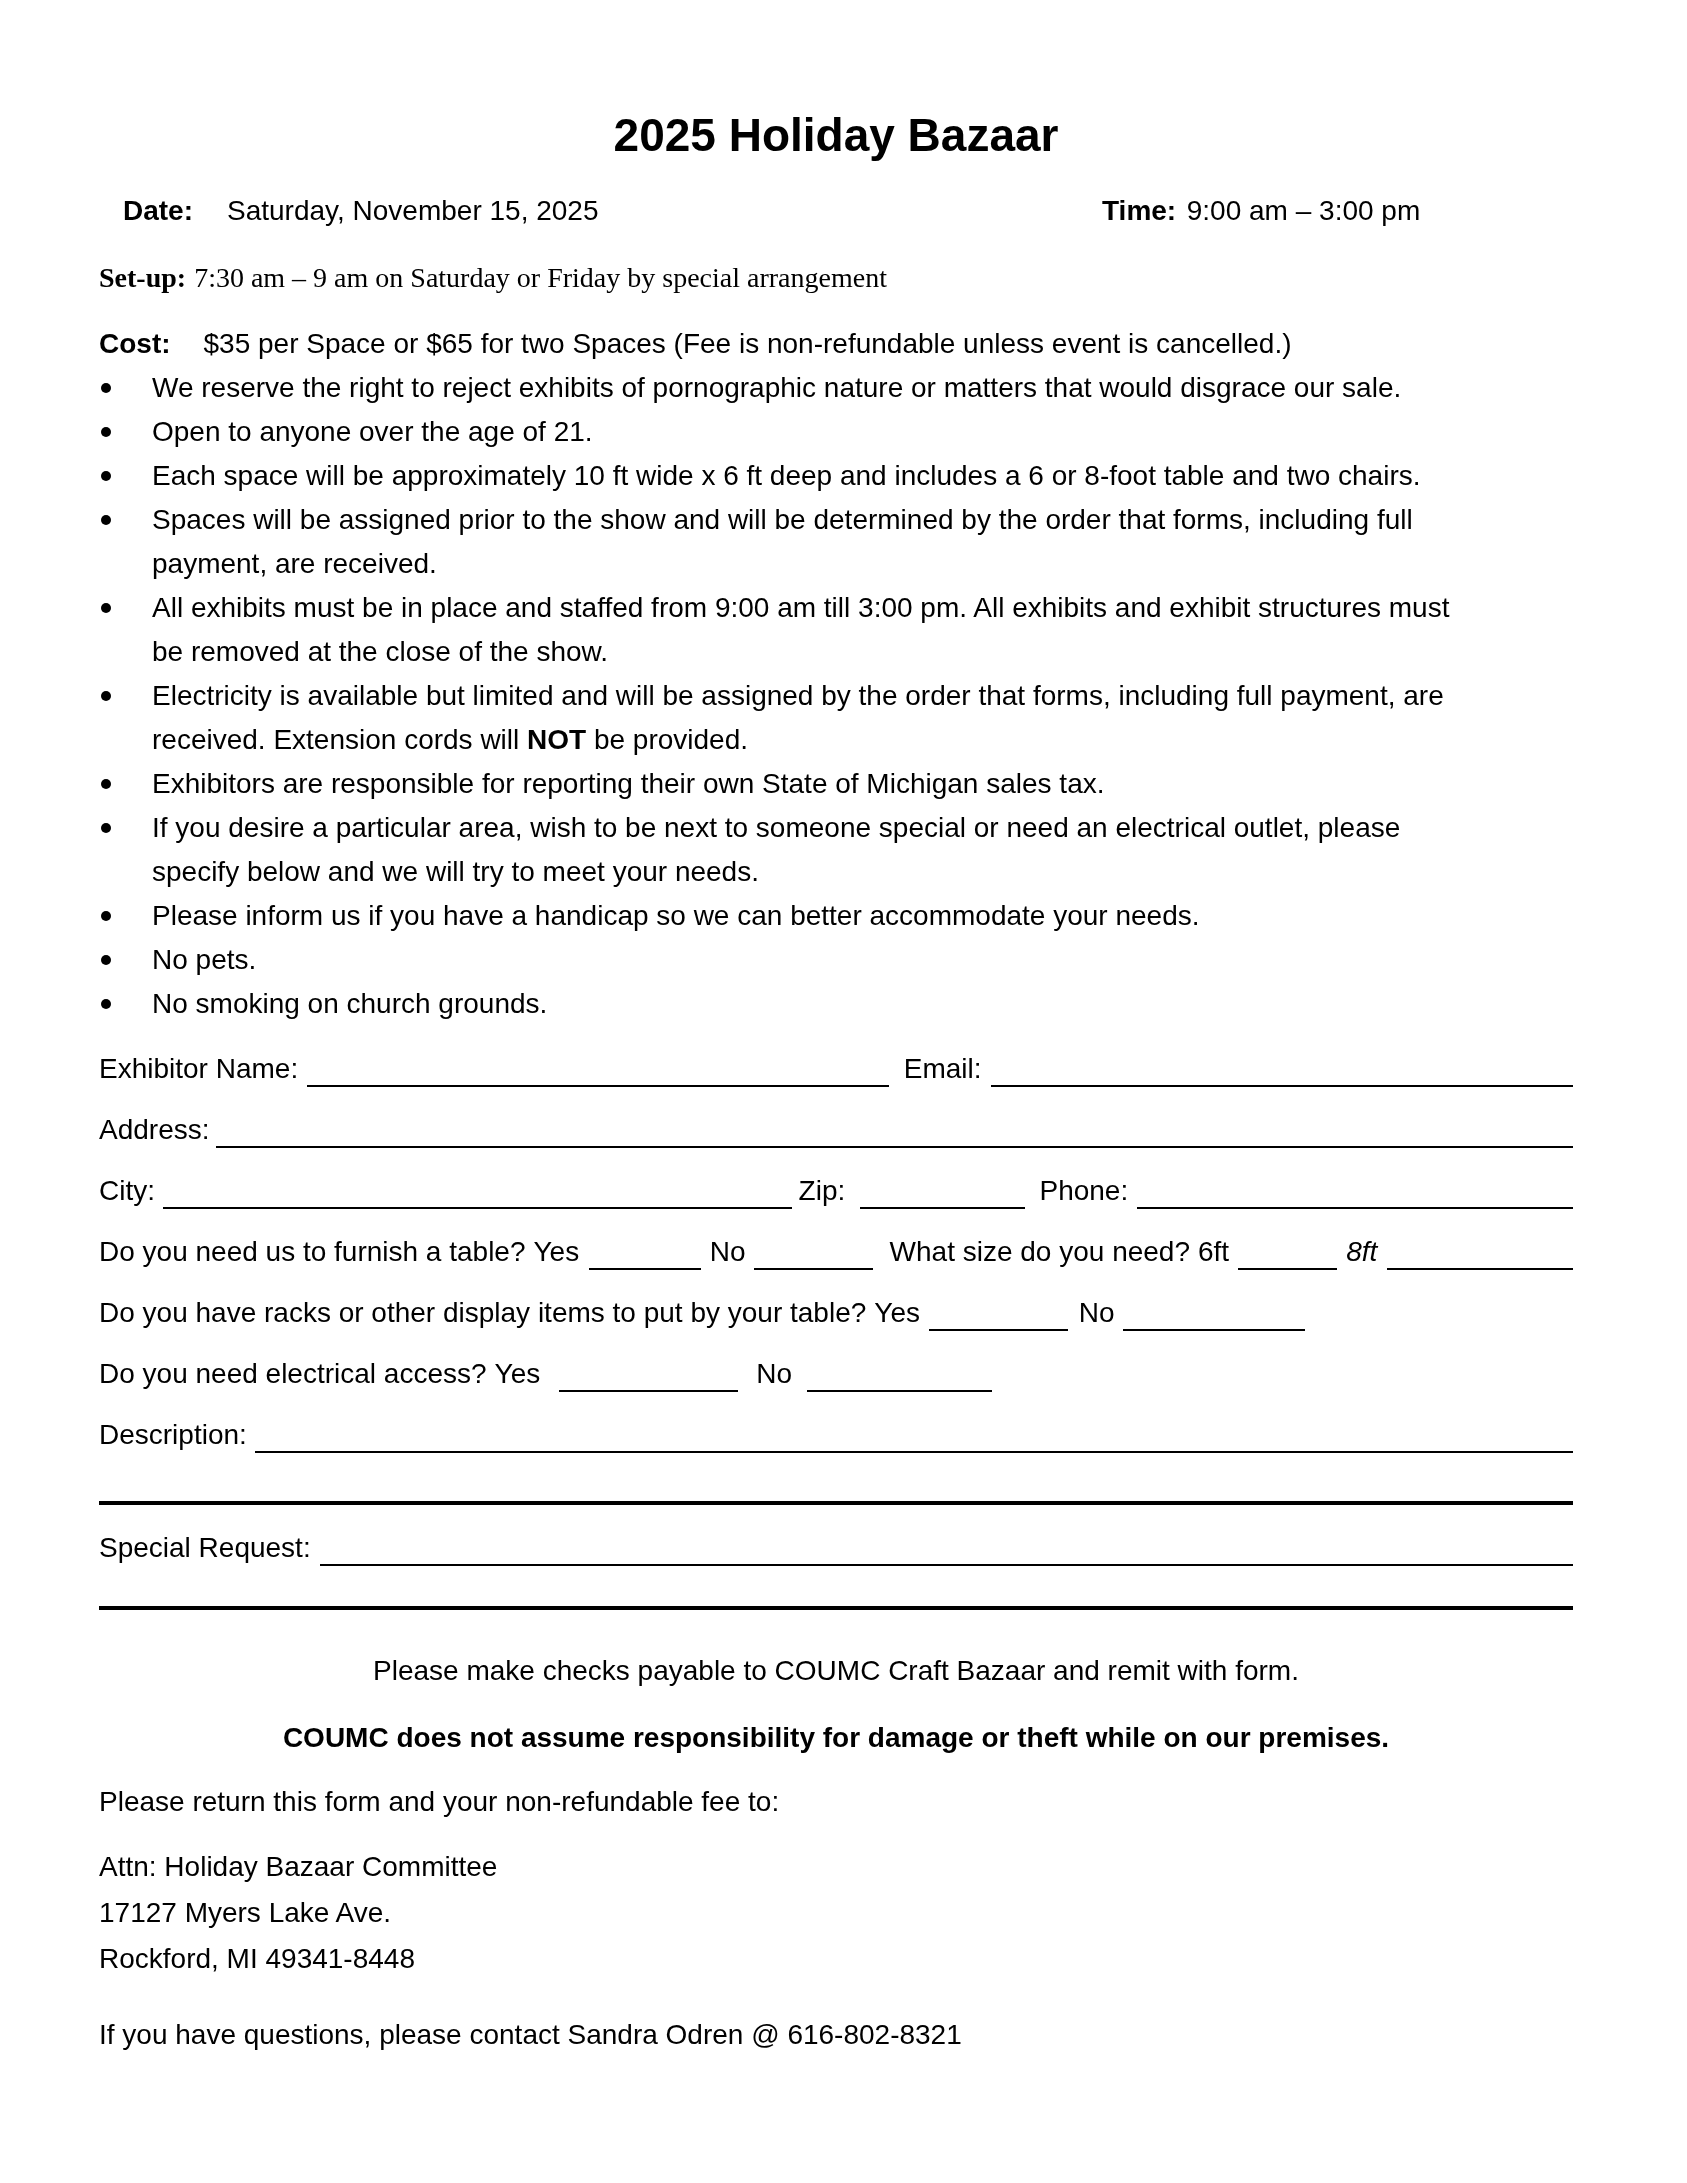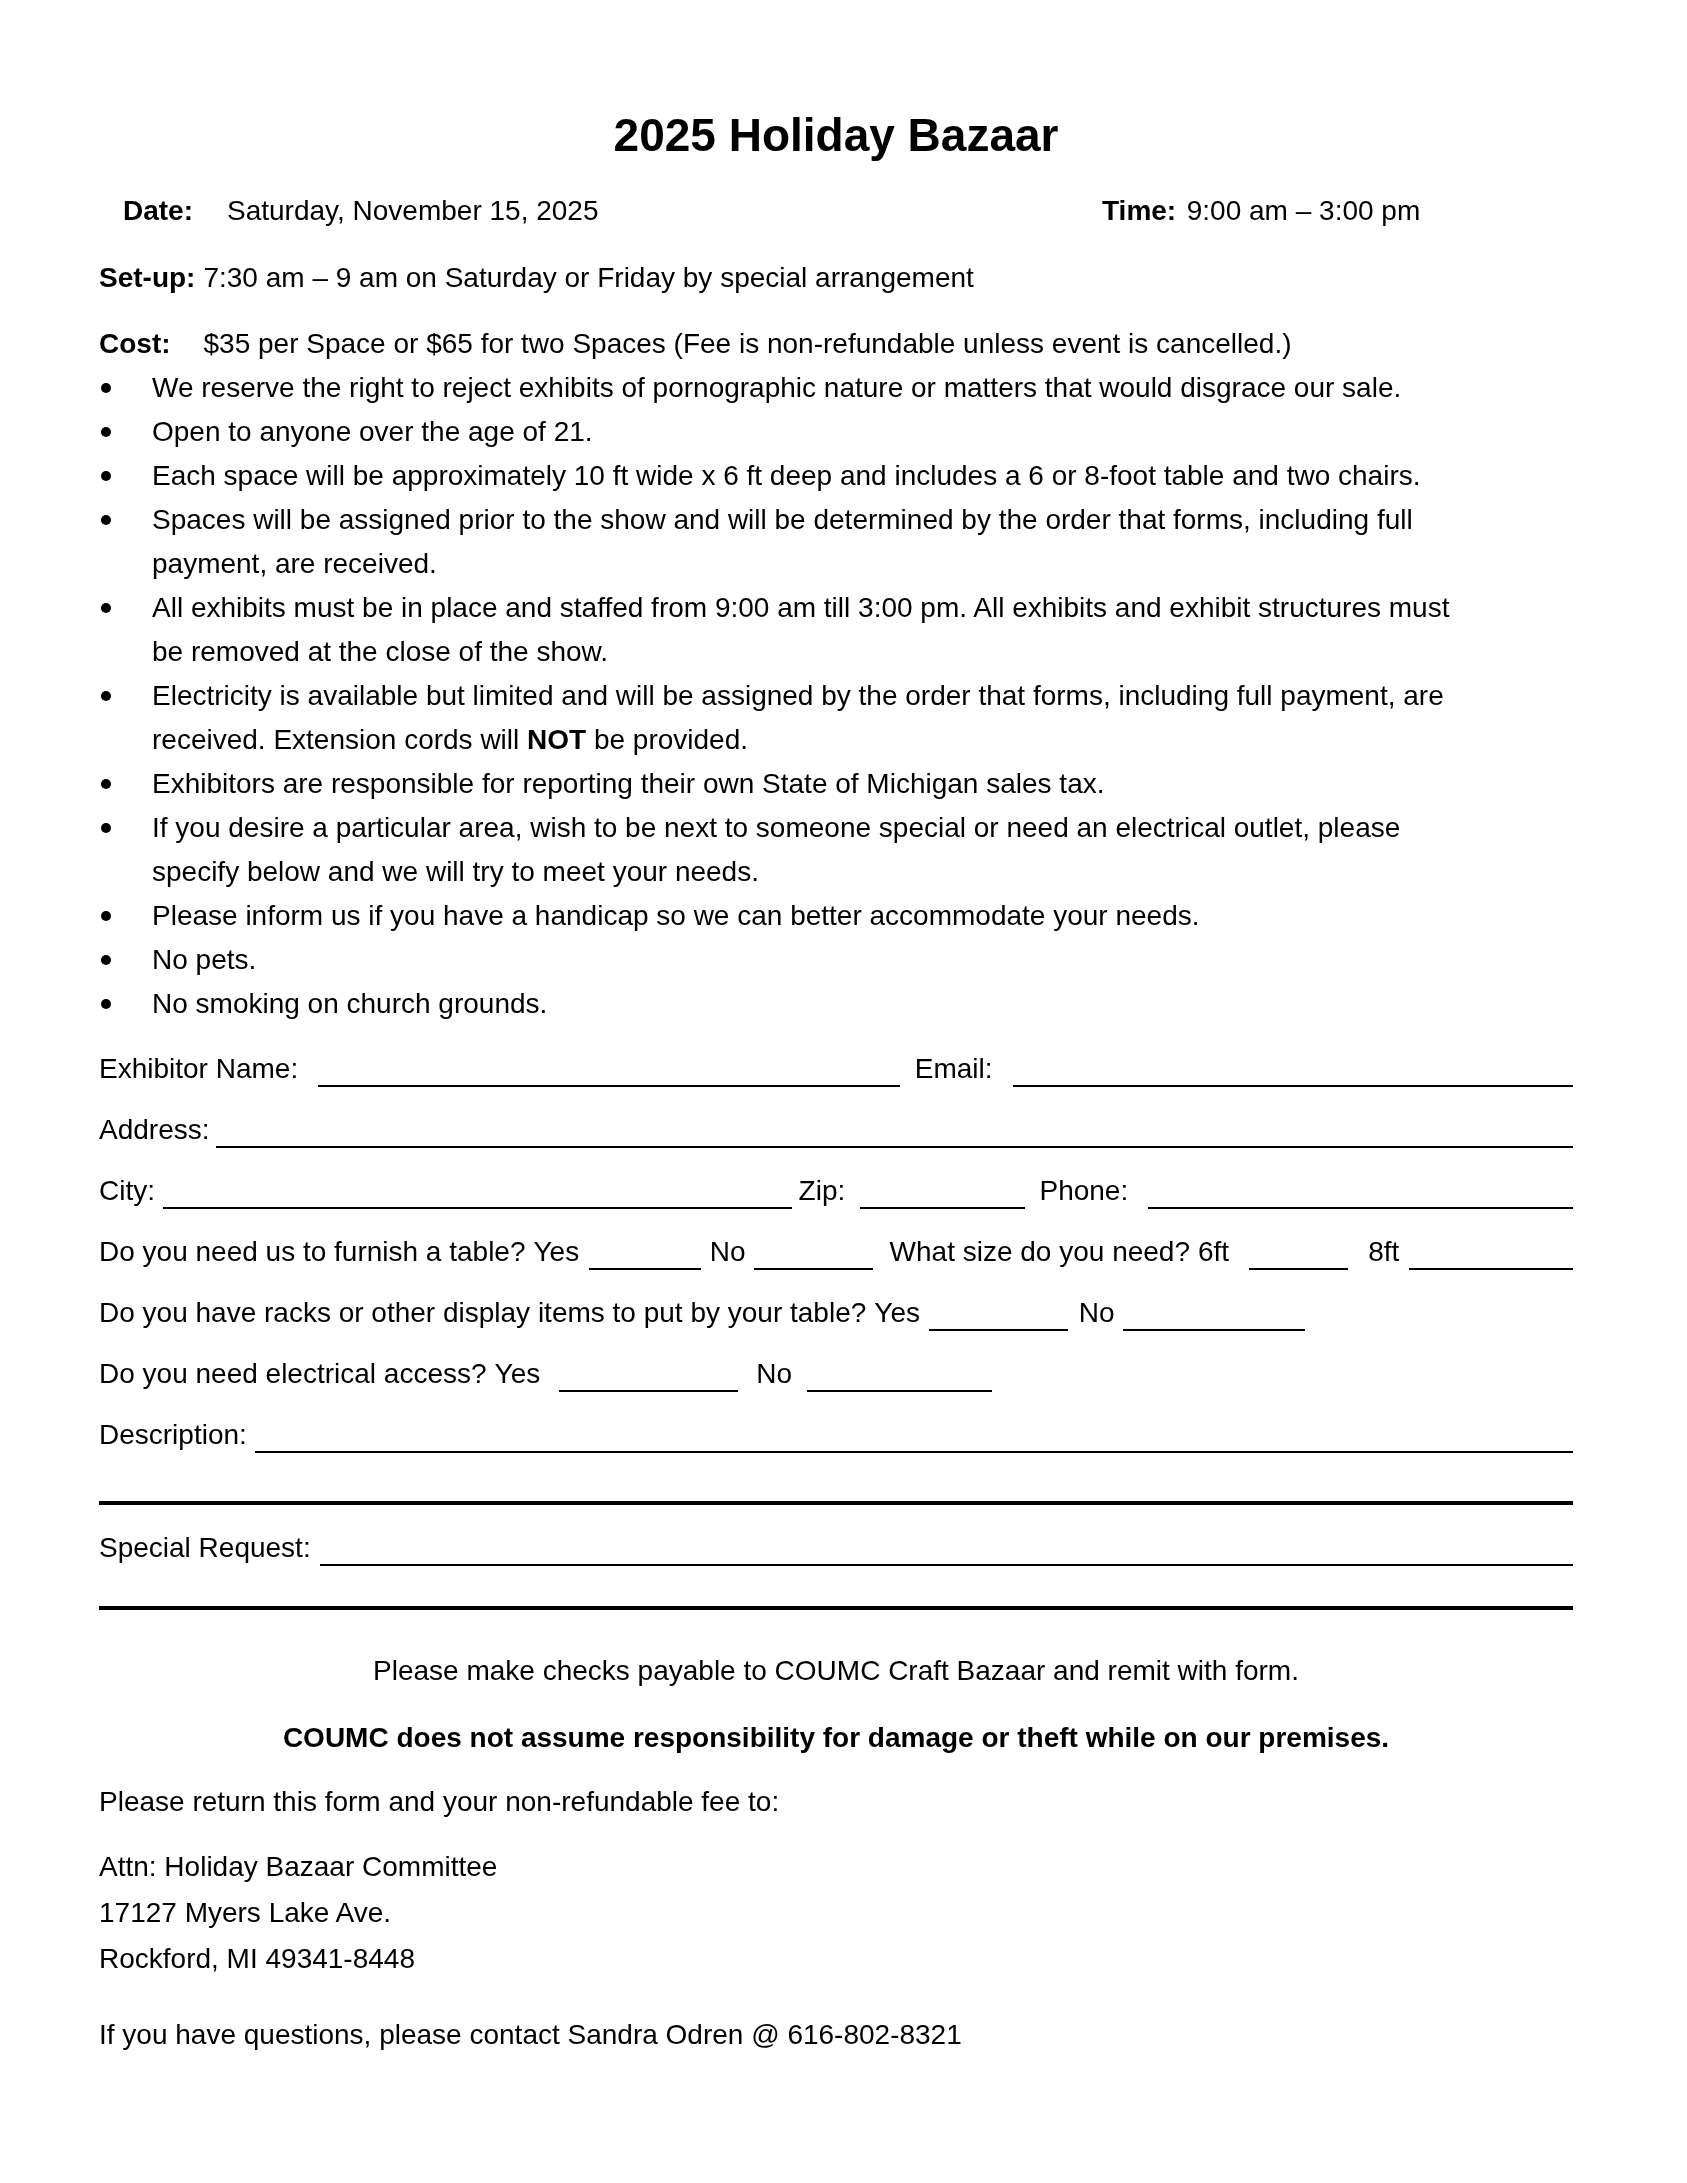--- a/index.html
+++ b/index.html
@@ -7,24 +7,24 @@
     width:1687px; height:2183px;
     font-family:"Liberation Sans","DejaVu Sans",sans-serif;
     font-size:28px; color:#000; position:relative;
   }
   .page { box-sizing:border-box; width:1687px; height:2183px;
           padding:99px 114px 0 99px; }
   .b { font-weight:bold; }
   h1.title { margin:8px 0 0 0; text-align:center; font-size:46px; line-height:56px; font-weight:bold; }
   .meta { display:flex; align-items:baseline; line-height:37px; white-space:nowrap; }
   .meta-date { margin-top:29px;margin-left:24px; }
-  .meta-setup { margin-top:30px; }
+  .meta-setup { margin-top:30px;font-family:Liberation Serif, serif; }
   .meta-cost { margin-top:29px; }
   .date-left { width:979px; flex:none; display:flex; align-items:baseline; }
-  .ml8{margin-left:20px;} .ml10{margin-left:6.6px;} .ml12{margin-left:8px;}
+  .ml8{margin-left:9px;font-style:italic;} .ml10{margin-left:6.6px;} .ml12{margin-left:8px;}
   .ml14{margin-left:9.3px;} .ml16{margin-left:10.6px;} .ml22{margin-left:14.6px;}
   .ml26{margin-left:17px;} .ml28{margin-left:18.5px;} .ml50{margin-left:33px;} .ml52{margin-left:34px;}
   ul.rules { margin:4px 0 0 0; padding:0; list-style:none; line-height:44px; }
   ul.rules li { position:relative; padding-left:53px; white-space:pre-wrap; }
   ul.rules li::before { content:""; position:absolute; left:2px; top:16.5px;
     width:10px; height:10px; border-radius:50%; background:#000; }
   .frow { display:flex; align-items:flex-end; line-height:37px; margin-top:24px; white-space:nowrap; }
   .frow:first-of-type { margin-top:8px; }
   .blank { display:inline-block; height:30px; border-bottom:2.6px solid #000; flex:none; }
   .grow { flex:1 1 auto; }

